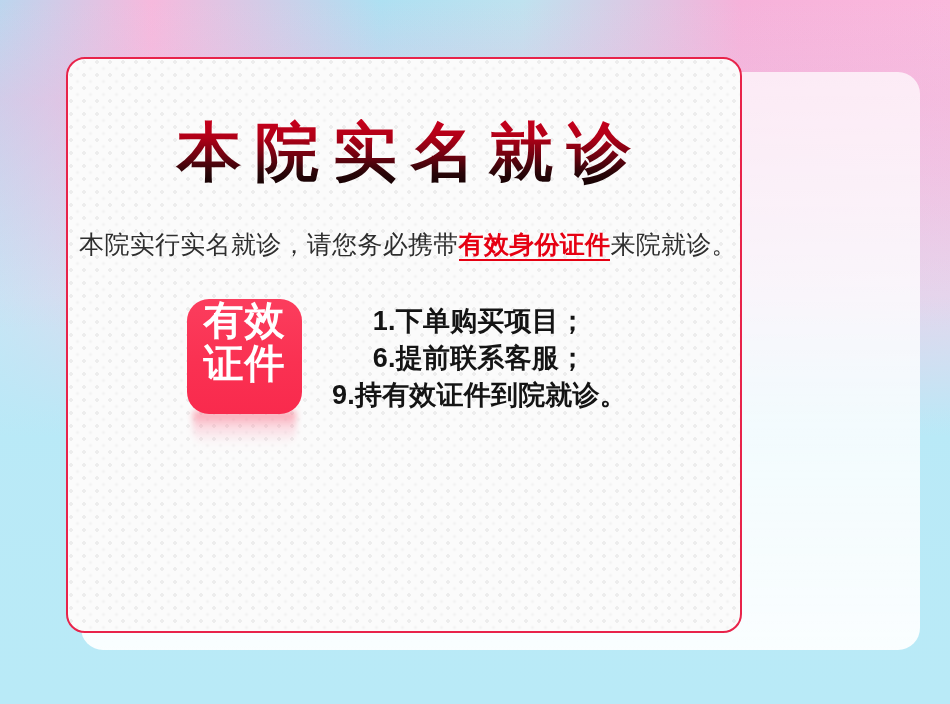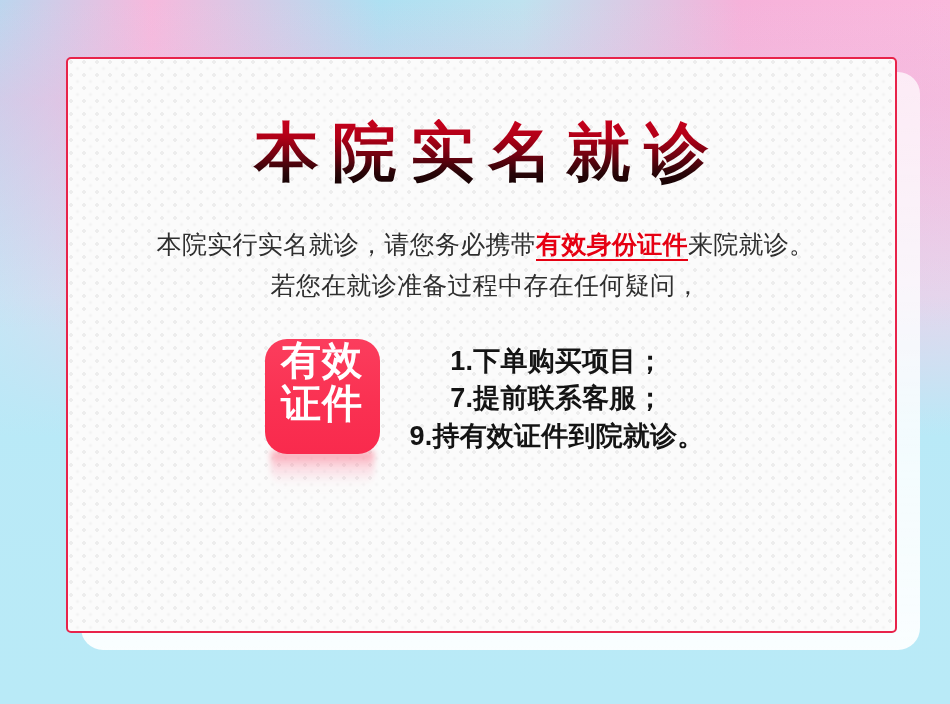--- a/index.html
+++ b/index.html
@@ -57,23 +57,23 @@
       rgba(255,255,255,0.72) 0%,
       rgba(255,255,255,0.80) 55%,
       rgba(255,255,255,0.92) 100%);
     filter:blur(0.4px);
   }
 
   
   #card {
     position:absolute;
     left:66px; top:57px;
-    width:831px; height:576px;
+    width:676px; height:576px;
     border:2px solid #e8234a;
-    border-radius:5px;
+    border-radius:19px;
     background-color:#fbfbfb;
     background-image:
       radial-gradient(circle at 3px 3px, rgba(0,0,0,0.055) 1.6px, transparent 1.9px),
       radial-gradient(circle at 3px 3px, rgba(0,0,0,0.035) 1.4px, transparent 1.7px);
     background-size:13px 13px, 13px 13px;
     background-position:0 0, 6.5px 6.5px;
     overflow:hidden;
   }
 
   
@@ -184,34 +184,33 @@
 <div id="bg-cyan-bottom"></div>
 
 <div id="shadow-card"></div>
 
 <div id="card">
 
   <h1 id="title">本院实名就诊</h1>
 
   <div id="body-text">
     <span class="ln"><span>本院实行实名就诊，请您务必携带</span><span class="hl">有效身份证件</span><span>来院就诊。</span></span>
-    <span class="ln">若您在就诊准备过程中存在任何疑问，</span>
   </div>
 
   <div id="bottom-row">
 
     <div id="badge-wrap">
       <div id="badge">
         <span class="bline">有效</span>
         <span class="bline">证件</span>
       </div>
       <div id="badge-reflection"></div>
     </div>
 
     <div id="steps">
       <div class="step">1.下单购买项目；</div>
-      <div class="step">7.提前联系客服；</div>
+      <div class="step">6.提前联系客服；</div>
       <div class="step">9.持有效证件到院就诊。</div>
     </div>
 
   </div>
 
 </div>
 
 </body></html>

